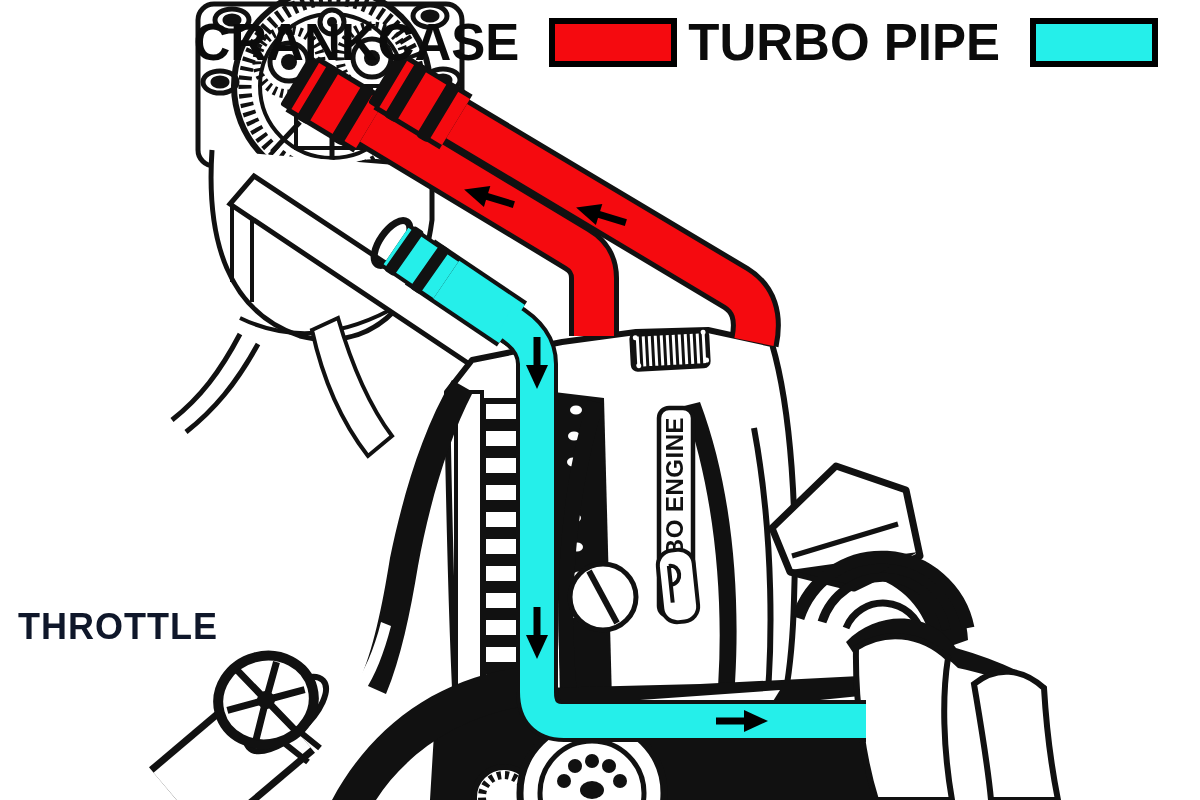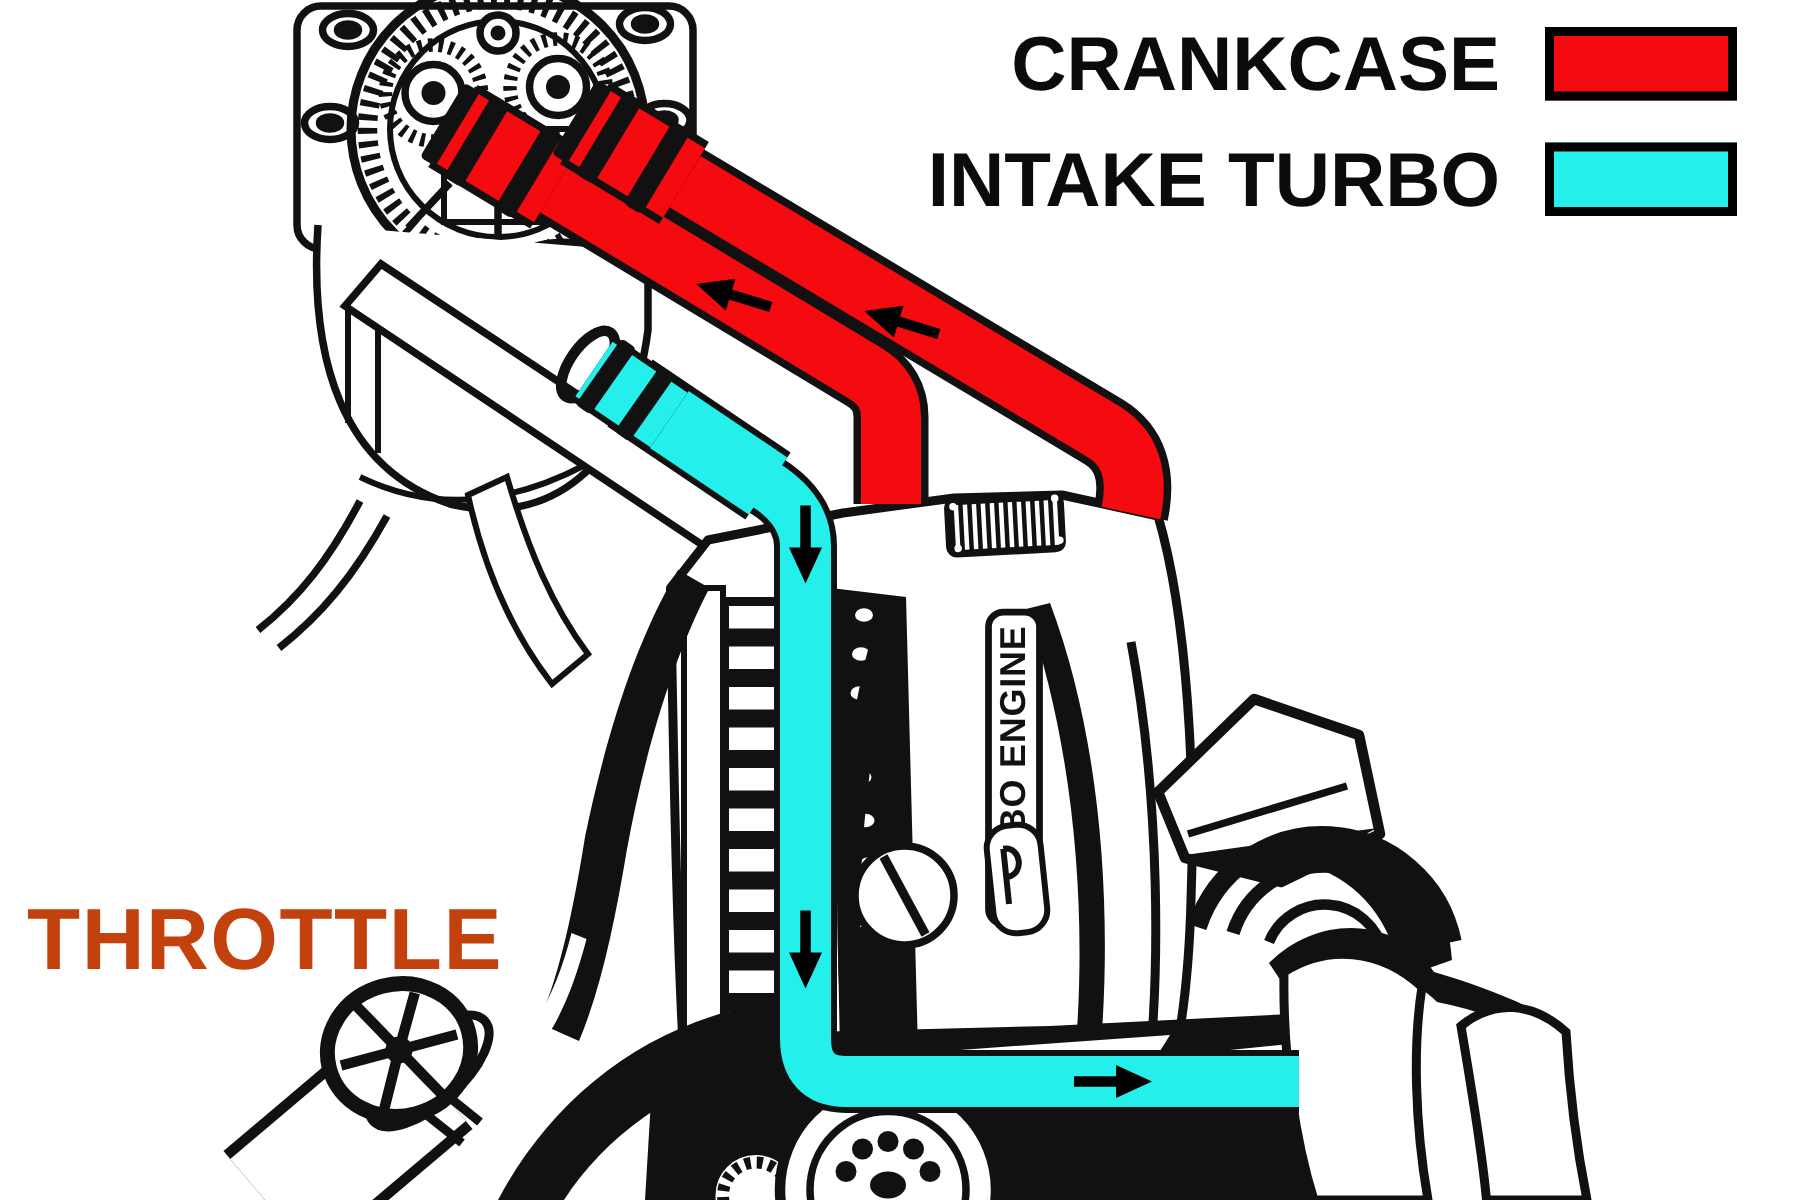--- a/index.html
+++ b/index.html
@@ -1,26 +1,26 @@
 <!DOCTYPE html>
 <html><head>
 <meta charset="utf-8">
 <style>
   html,body{margin:0;padding:0;background:#e8e8e8;}
   .stage{position:relative;width:1200px;height:800px;background:#ffffff;overflow:hidden;
          font-family:"Liberation Sans",sans-serif;}
   .art{position:absolute;left:0;top:0;}
-  .legend{position:absolute;top:17px;right:42px;display:flex;flex-direction:column;gap:26px;}
+  .legend{position:absolute;top:17px;right:42px;display:flex;flex-direction:row;gap:11px;}
   .legend-row{display:flex;align-items:center;justify-content:flex-end;gap:30px;}
   .legend-label{font-size:51px;font-weight:bold;color:#0b0b0b;line-height:1;letter-spacing:0;}
   .swatch{width:116px;height:37px;border:6px solid #000;}
   .swatch-crankcase{background:#f50a0f;}
   .swatch-intake{background:#25efea;}
-  .throttle{position:absolute;left:18px;top:595px;font-size:58px;font-weight:bold;
-            color:#c2410c;line-height:64px;letter-spacing:1px;}
+  .throttle{position:absolute;left:18px;top:595px;font-size:36px;font-weight:bold;
+            color:#0f172a;line-height:64px;letter-spacing:1px;}
   .throttle span{display:block;}
 </style>
 </head>
 <body>
 
 <div class="stage">
 
   <svg class="art" width="1200" height="800" viewBox="0 0 1200 800">
     <defs>
       <g id="flow-arrow-shape">
@@ -233,21 +233,21 @@
       <use href="#flow-arrow-shape" transform="translate(742 721)"></use>
     </g>
   </svg>
 
   <div class="legend">
     <div class="legend-row">
       <span class="legend-label">CRANKCASE</span>
       <span class="swatch swatch-crankcase"></span>
     </div>
     <div class="legend-row">
-      <span class="legend-label">INTAKE TURBO</span>
+      <span class="legend-label">TURBO PIPE</span>
       <span class="swatch swatch-intake"></span>
     </div>
   </div>
 
   <div class="throttle">
     <span>THROTTLE</span>
   </div>
 
 </div>
 

